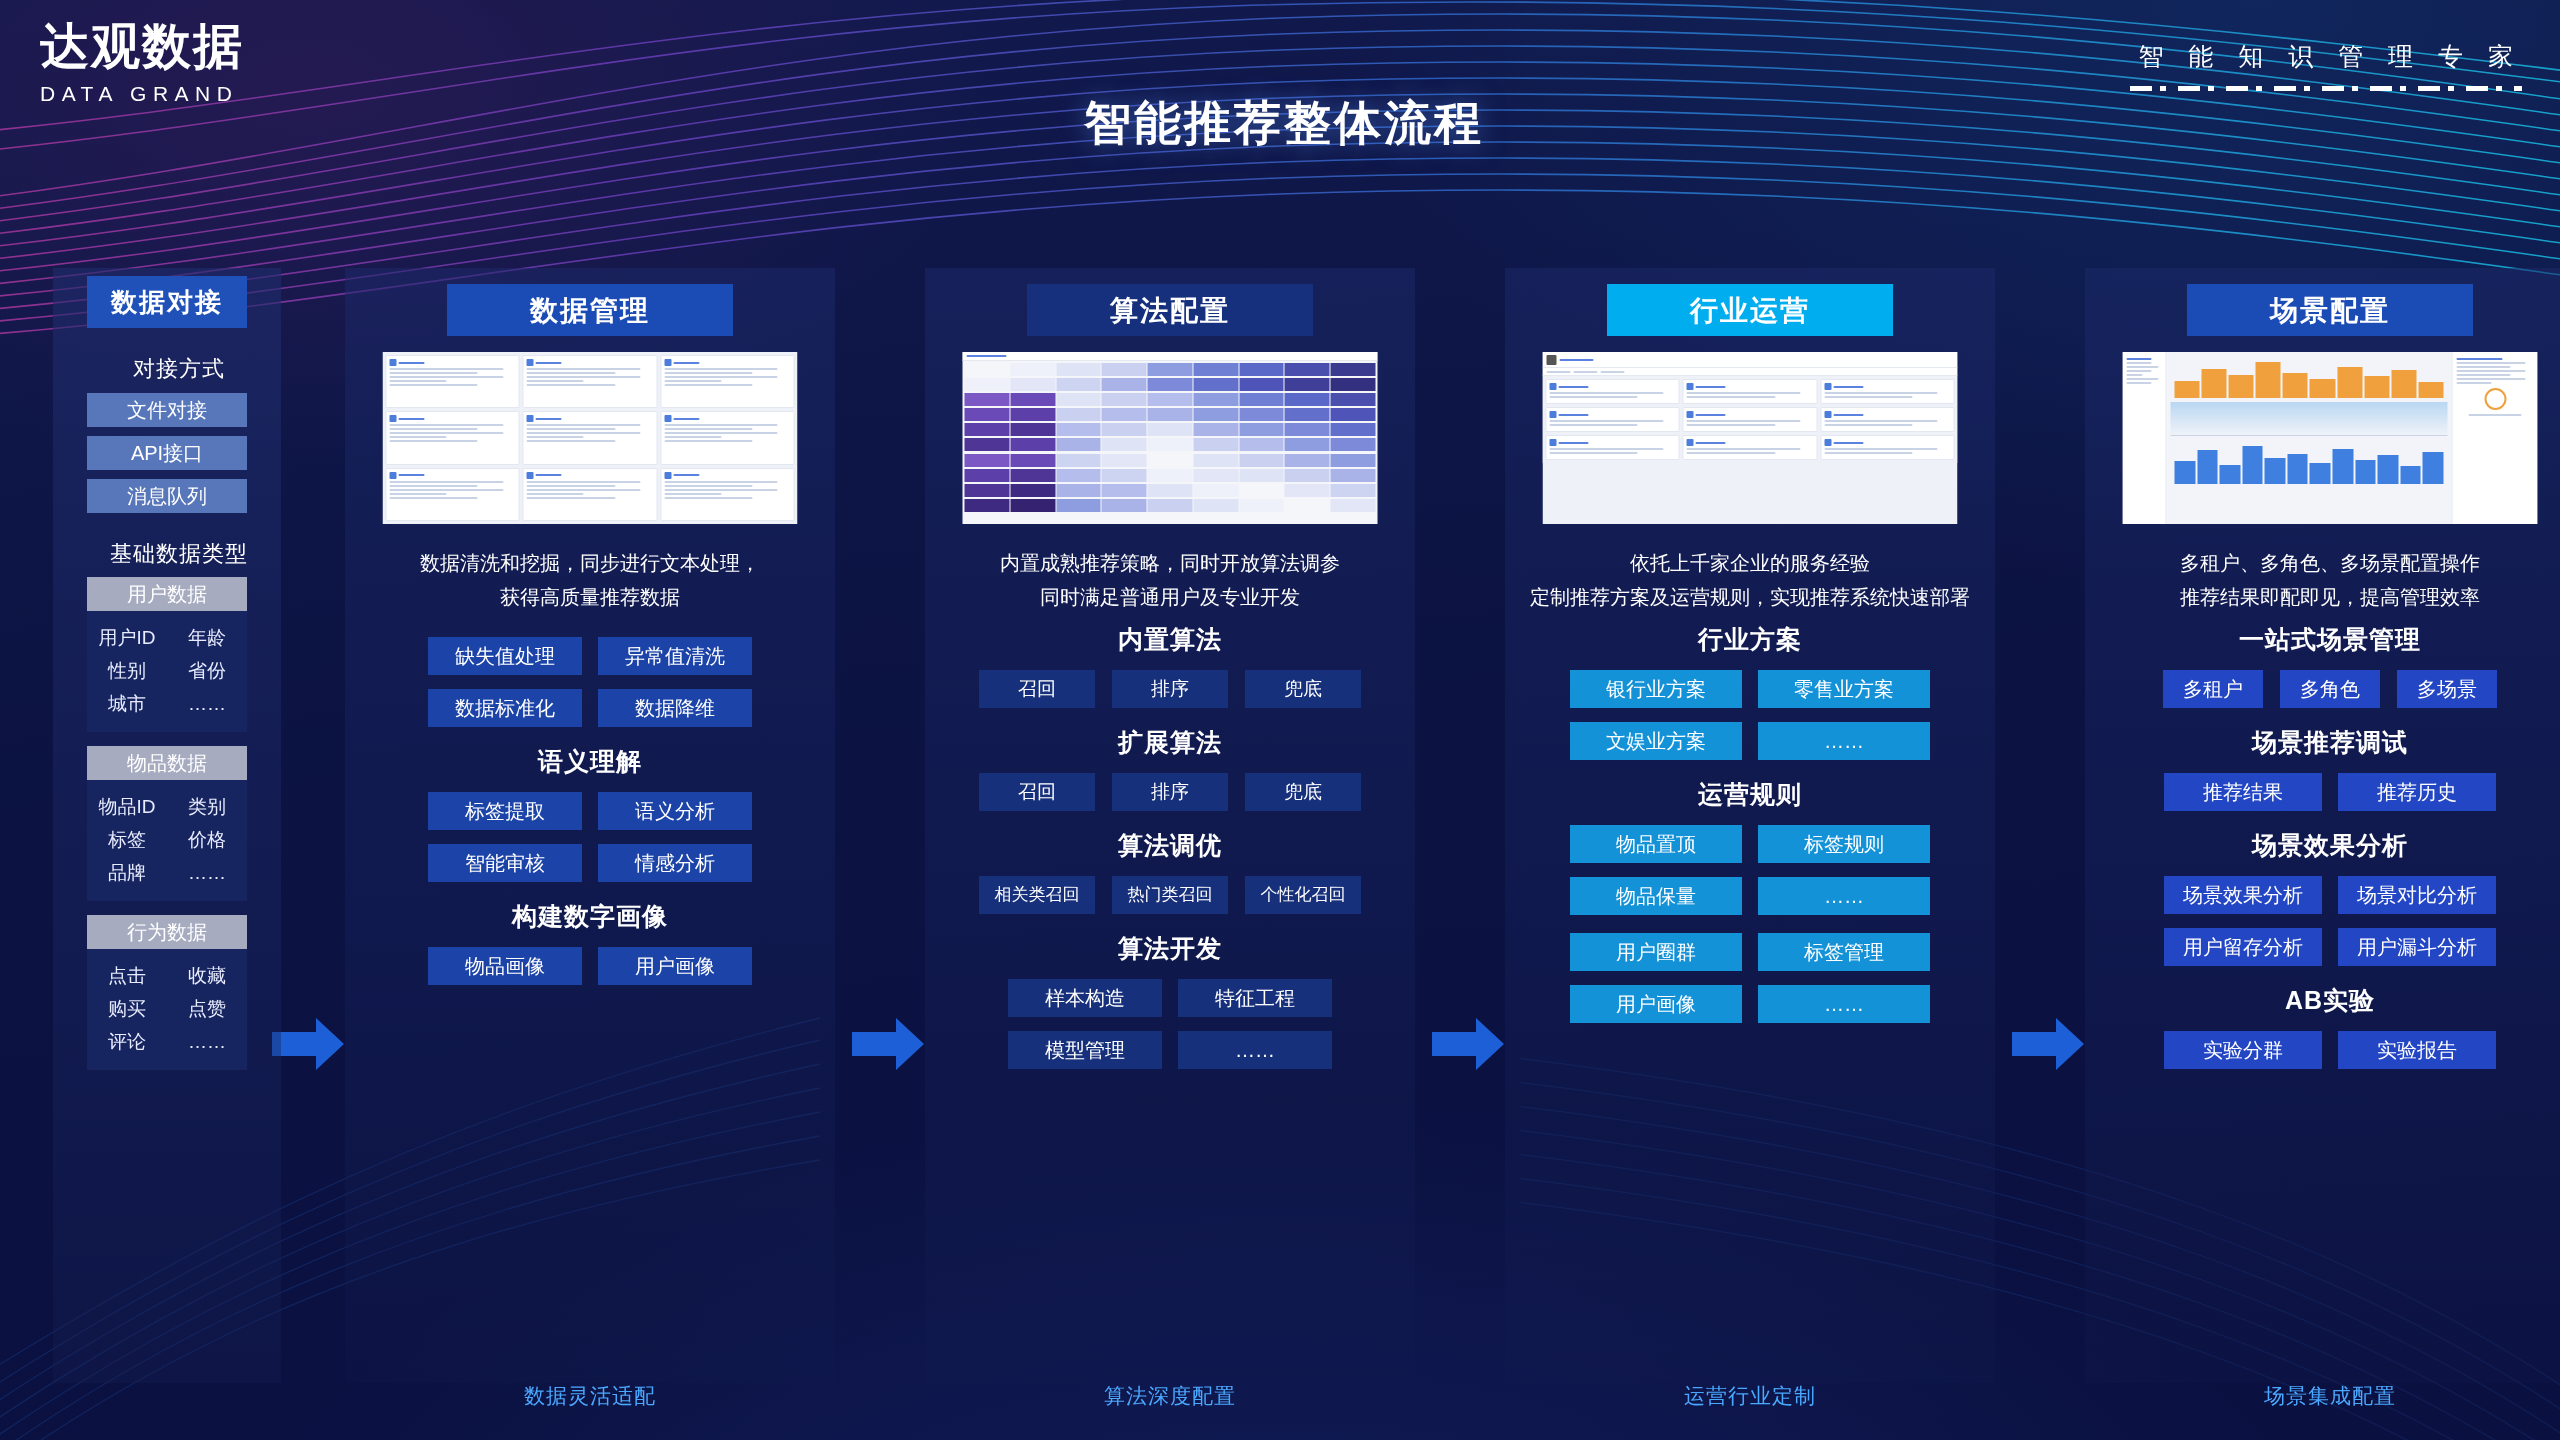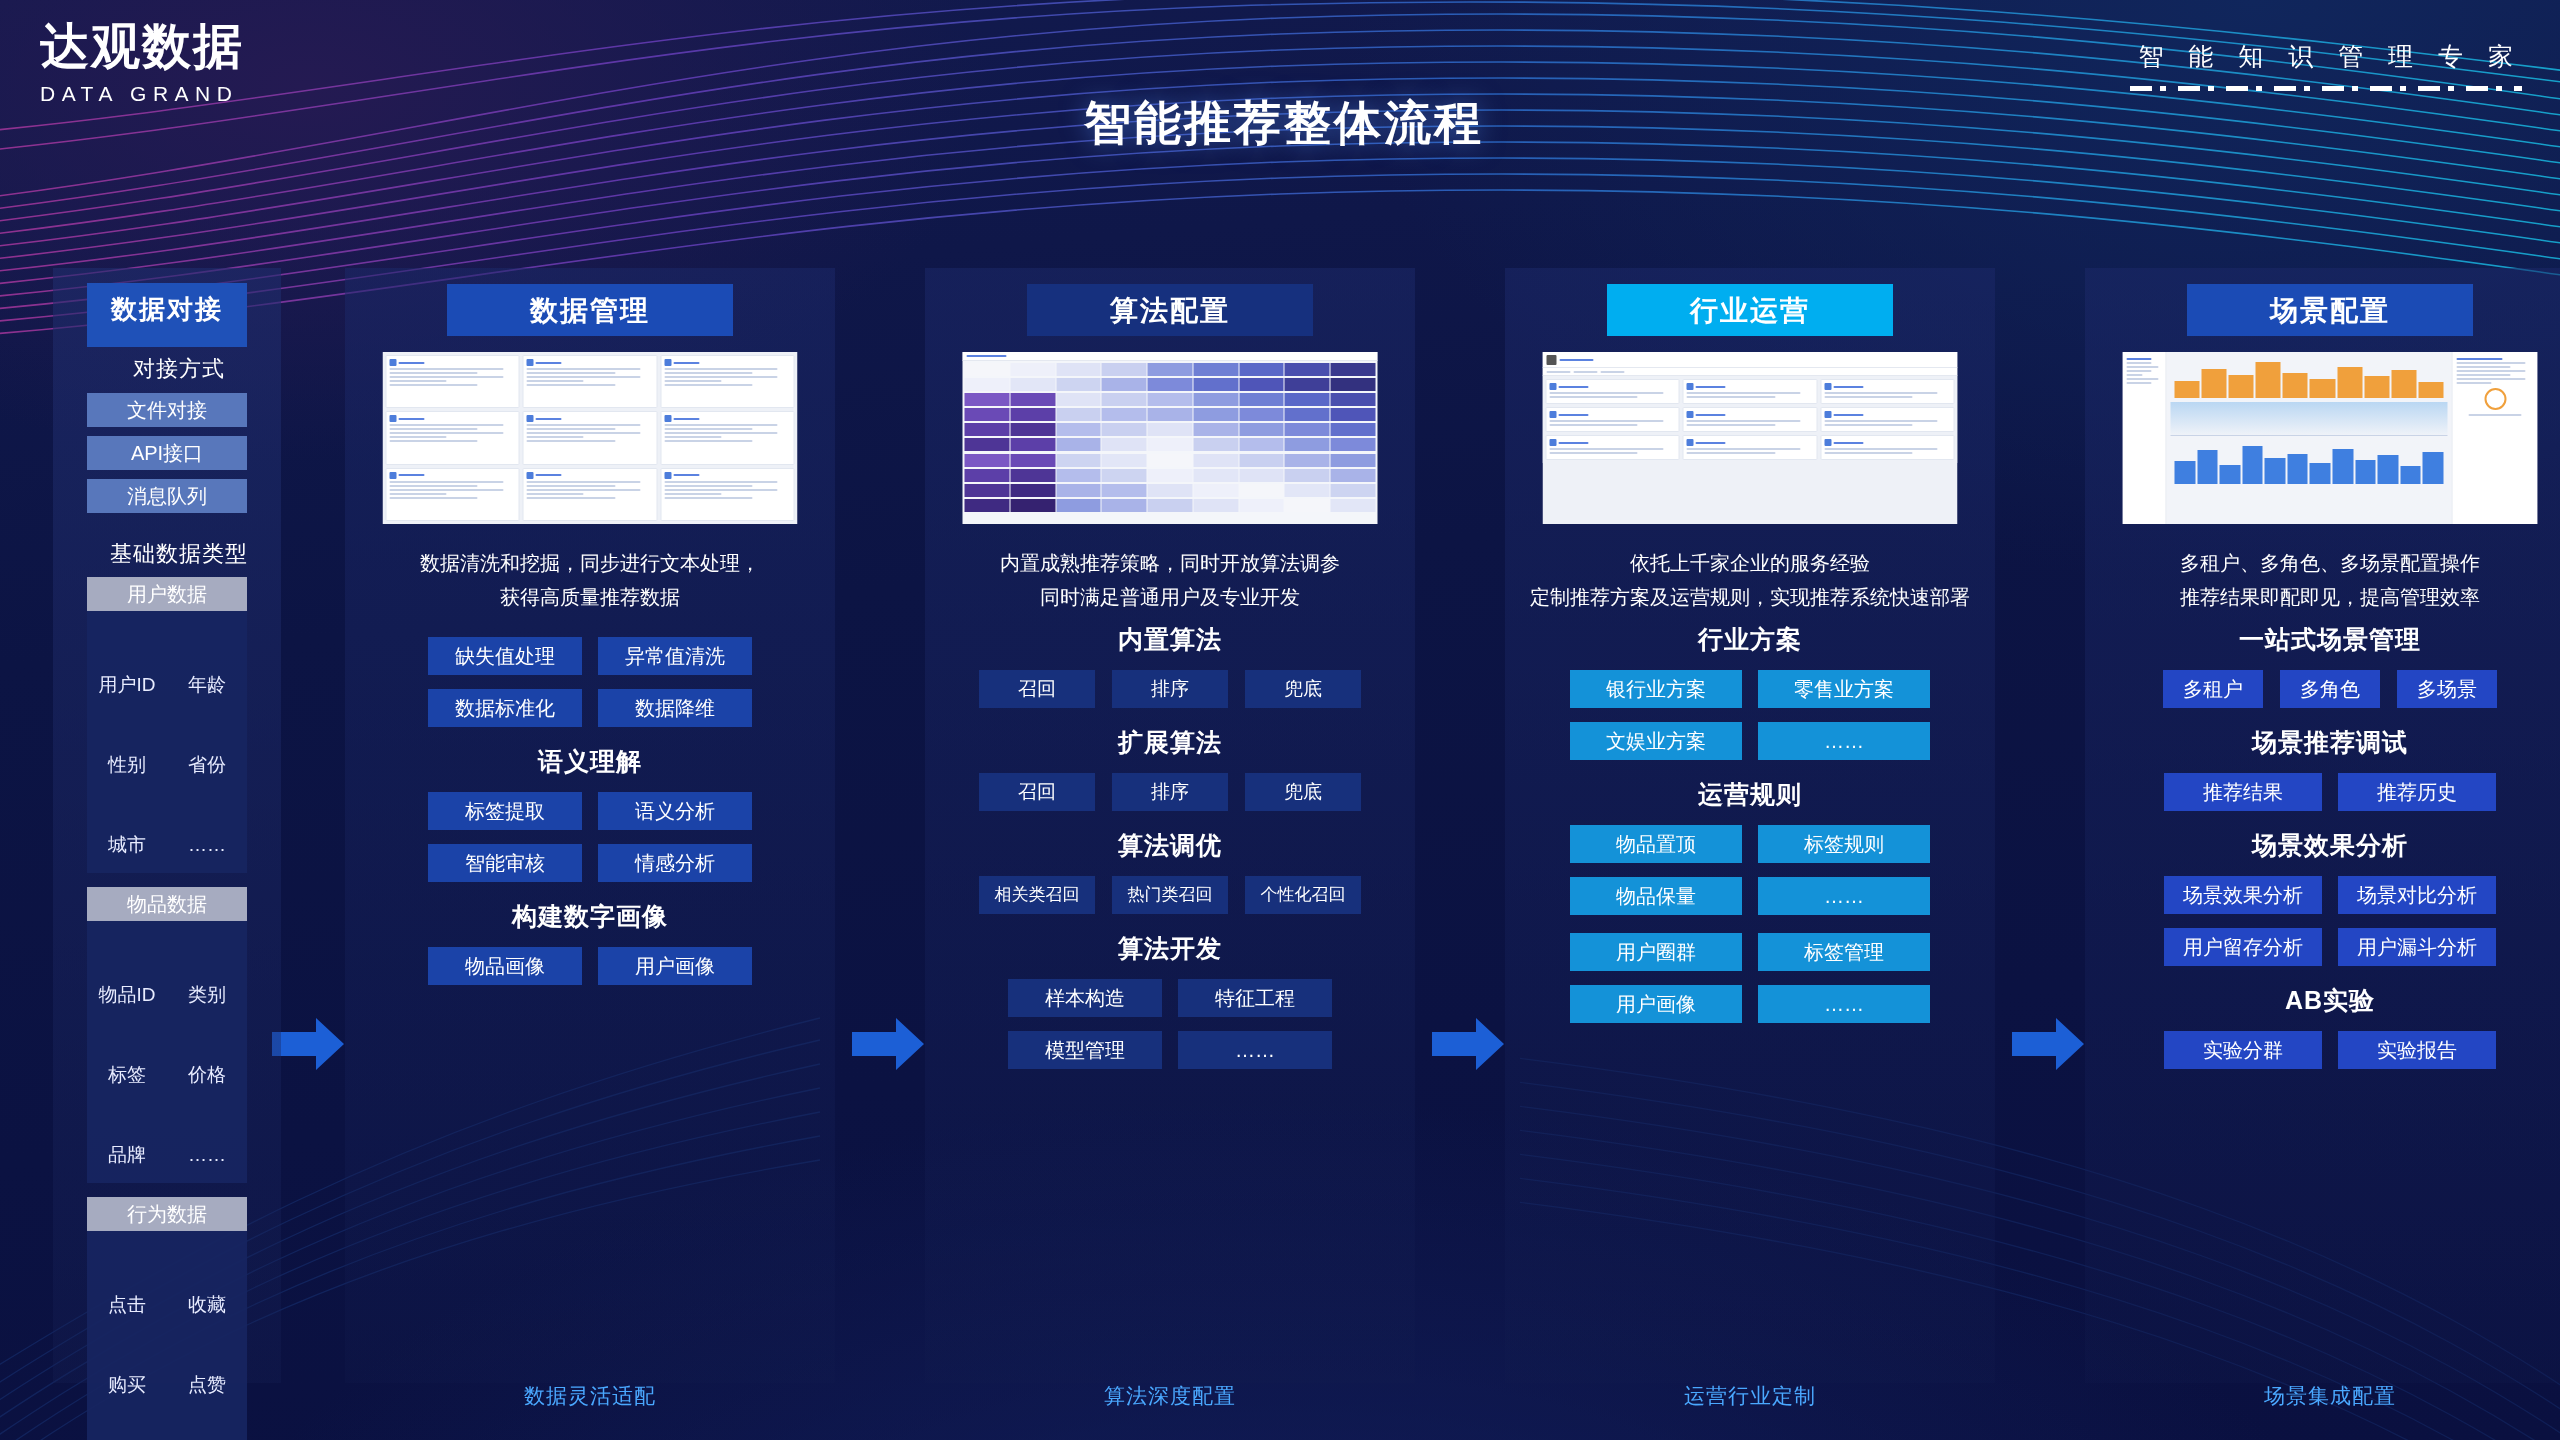--- a/index.html
+++ b/index.html
@@ -49,34 +49,34 @@
   .c2{left:345px;width:490px;}
   .c3{left:925px;width:490px;}
   .c4{left:1505px;width:490px;}
   .c5{left:2085px;width:490px;}
   .c2 .panel,.c3 .panel,.c4 .panel,.c5 .panel{
     background:linear-gradient(180deg,rgba(27,40,104,.55),rgba(18,28,78,.22));}
 
   .col-head{position:absolute;left:50%;transform:translateX(-50%);top:16px;
      height:52px;line-height:54px;text-align:center;font-size:28px;font-weight:700;
      letter-spacing:2px;color:#fff;}
-  .c1 .col-head{width:160px;top:15px;height:64px;line-height:52px;background:#1f51b8;font-size:26px;}
+  .c1 .col-head{width:160px;top:8px;height:52px;line-height:52px;background:#1f51b8;font-size:26px;}
   .c2 .col-head{width:286px;background:#1b4bb5;}
   .c3 .col-head{width:286px;background:#16307e;}
   .c4 .col-head{width:286px;background:#00aef0;}
   .c5 .col-head{width:286px;background:#1b4bb5;}
 
   
   .sec-label{text-align:center;font-size:22px;color:#fff;margin-top:16px;letter-spacing:1px;padding-left:24px;}
   .pill{height:34px;line-height:34px;text-align:center;font-size:20px;color:#fff;
         background:#5877bb;margin:9px auto 0;width:160px;}
   .grp-head{height:34px;line-height:34px;text-align:center;font-size:20px;color:#fff;
         background:#a6abc0;width:160px;margin:8px auto 0;}
   .grp-body{width:160px;margin:0 auto;background:rgba(23,37,97,.92);padding:10px 0 12px;}
-  .grp-row{display:flex;margin-top:47px;}
+  .grp-row{display:flex;}
   .grp-row > span{flex:1;text-align:center;font-size:19px;color:#e8ecff;line-height:33px;}
 
   
   .shot{position:absolute;top:84px;left:50%;transform:translateX(-50%);
         width:415px;height:172px;background:#f4f6fa;overflow:hidden;}
   .desc{position:absolute;top:278px;left:0;width:100%;text-align:center;
         font-size:20px;line-height:34px;color:#ffffff;}
   .blk-title{text-align:center;font-size:25px;font-weight:700;color:#fff;letter-spacing:1px;}
   .btns{display:flex;justify-content:center;gap:16px;margin-top:14px;}
   .btns.g3{gap:17px;}

